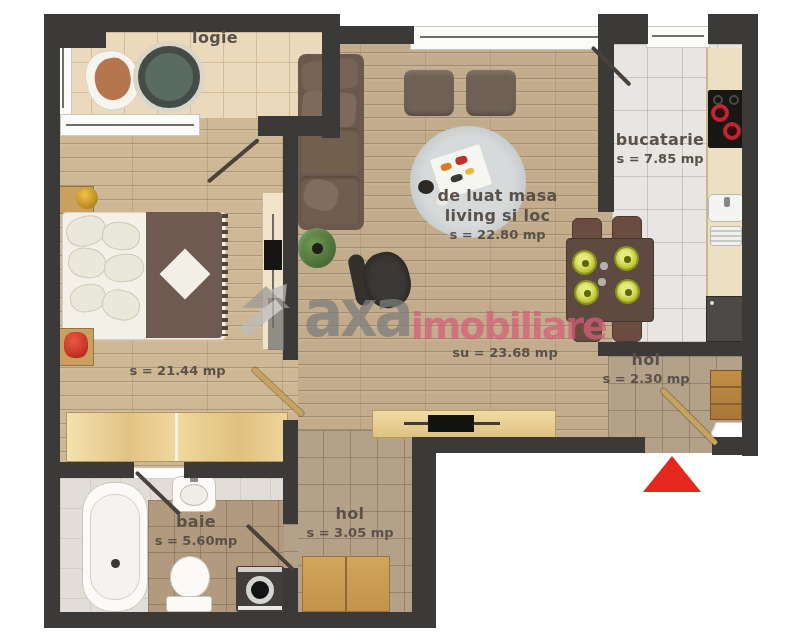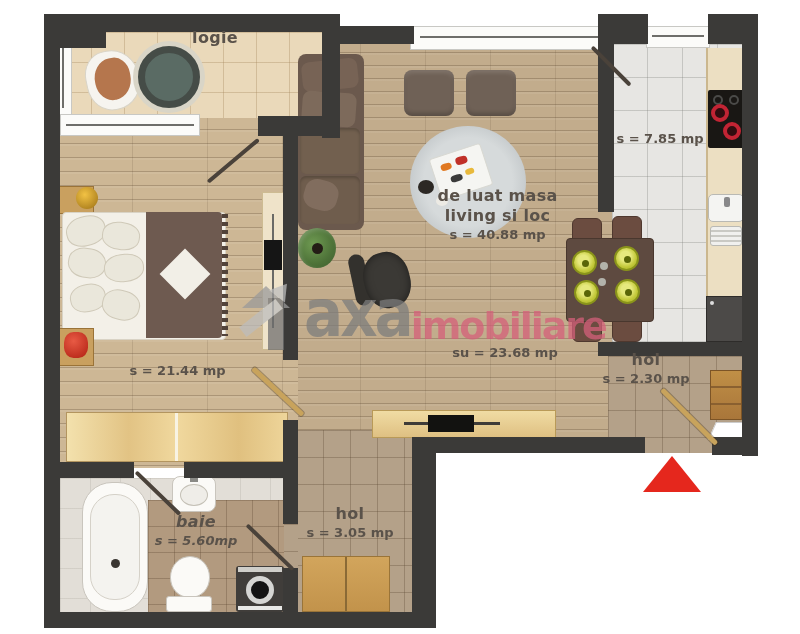--- a/index.html
+++ b/index.html
@@ -223,38 +223,39 @@
   <div class="door" style="left:136px;top:470px;width:61px;transform:rotate(44deg);"></div>
   <div class="door" style="left:247px;top:523px;width:64px;transform:rotate(44deg);"></div>
   <div class="door tan" style="left:662px;top:387px;width:77px;transform:rotate(45deg);"></div>
 
   <div class="tri-up" style="left:643px;top:456px;"></div>
 
   <div class="label" style="left:150px;top:28px;width:130px;">
     <div class="rname">logie</div>
   </div>
   <div class="label" style="left:606px;top:130px;width:108px;">
+    <div class="rname">bucatarie</div>
     <div class="rarea">s = 7.85 mp</div>
   </div>
   <div class="label" style="left:415px;top:186px;width:165px;">
     <div class="rname">de luat masa</div>
     <div class="rname">living si loc</div>
-    <div class="rarea">s = 40.88 mp</div>
+    <div class="rarea">s = 22.80 mp</div>
   </div>
   <div class="label" style="left:420px;top:344px;width:170px;">
     <div class="rarea">su = 23.68 mp</div>
   </div>
   <div class="label" style="left:105px;top:362px;width:145px;">
     <div class="rarea">s = 21.44 mp</div>
   </div>
   <div class="label" style="left:600px;top:350px;width:92px;">
     <div class="rname">hol</div>
     <div class="rarea">s = 2.30 mp</div>
   </div>
-  <div class="label" style="left:135px;top:512px;width:122px;font-style:italic;">
+  <div class="label" style="left:135px;top:512px;width:122px;">
     <div class="rname">baie</div>
     <div class="rarea">s = 5.60mp</div>
   </div>
   <div class="label" style="left:298px;top:504px;width:104px;">
     <div class="rname">hol</div>
     <div class="rarea">s = 3.05 mp</div>
   </div>
 
   <div class="wm" style="left:238px;top:276px;width:340px;height:76px;display:flex;align-items:flex-end;">
     <div class="abs" style="position:relative;width:66px;height:70px;flex:0 0 66px;">

